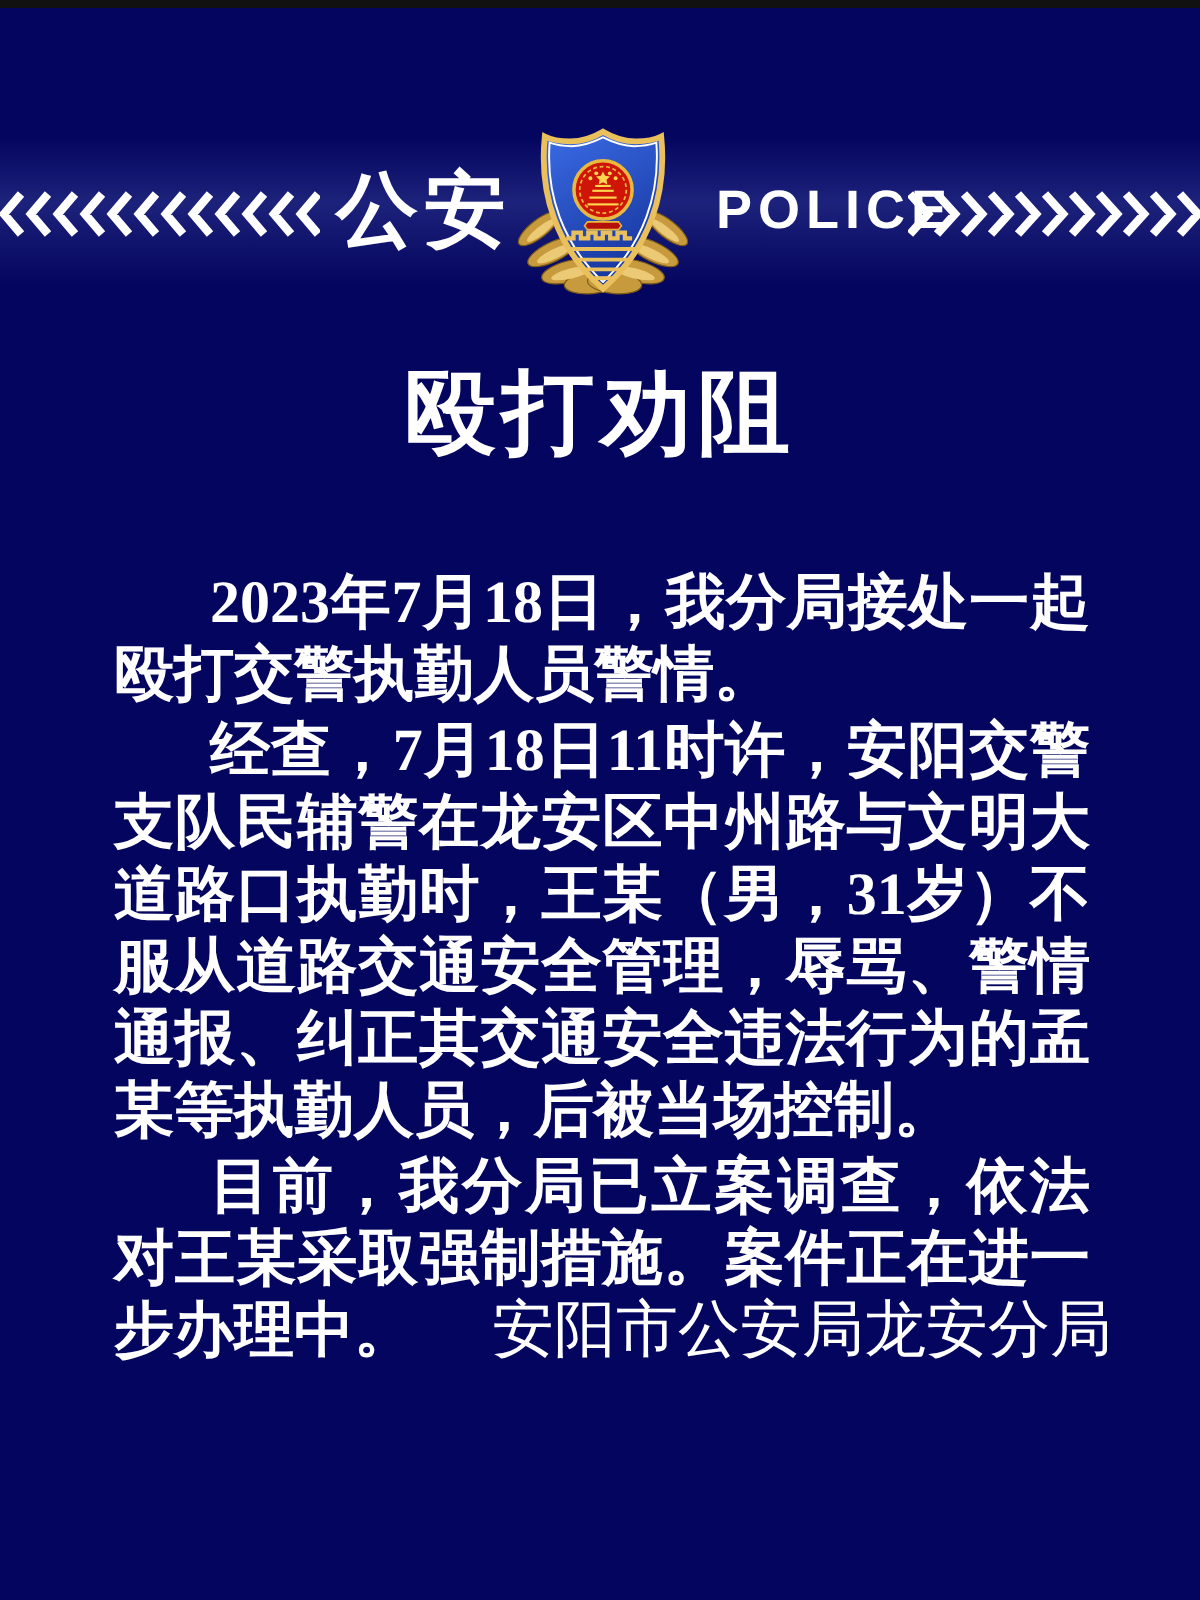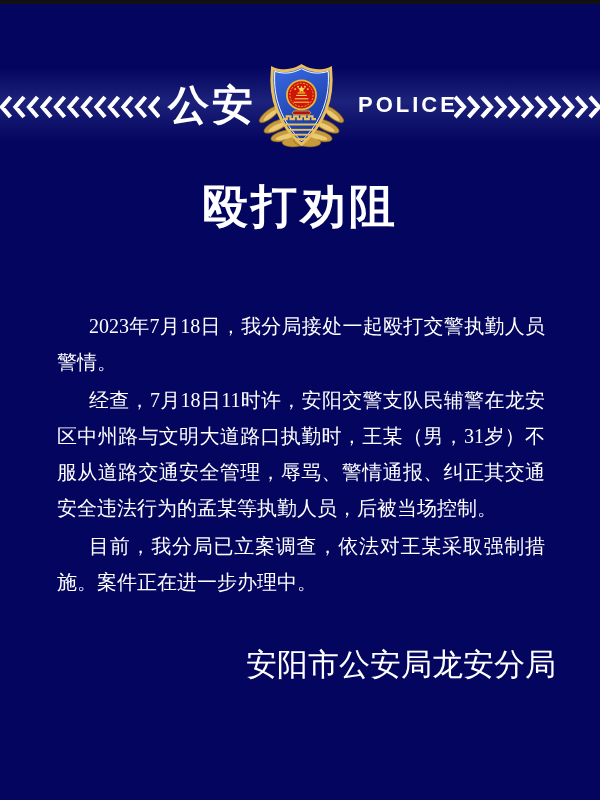--- a/index.html
+++ b/index.html
@@ -21,33 +21,34 @@
   .chevrons.left{left:0;width:160px;}
   .chevrons.right{right:0;width:146px;}
   .gongan{
     position:absolute;left:168px;top:78px;
     font-family:"Liberation Sans","DejaVu Sans",sans-serif;
     font-weight:700;font-size:41px;line-height:46px;letter-spacing:3px;
   }
   .police{
     position:absolute;left:358px;top:86px;
     font-family:"Liberation Sans","DejaVu Sans",sans-serif;
-    font-weight:700;font-size:22px;line-height:30px;letter-spacing:3px;
+    font-weight:700;font-size:27px;line-height:30px;letter-spacing:3px;
   }
   .badge{position:absolute;left:253px;top:56px;width:97px;height:97px;}
   .notice-title{
     position:absolute;left:0;top:176px;width:600px;
     text-align:center;
     font-family:"Liberation Sans","DejaVu Sans",sans-serif;
     font-weight:700;font-size:46px;line-height:52px;letter-spacing:3px;
   }
   .notice-body{
-    position:absolute;left:57px;top:304px;width:488px;
-    font-size:20px;line-height:36px;
+    position:absolute;left:57px;top:280px;width:488px;
+    font-size:30px;line-height:36px;
     text-align:justify;
+    font-weight:bold;
   }
   .notice-body p{margin:0 0 2px 0;text-indent:1.6em;}
   .notice-footer{
     position:absolute;right:44px;top:642px;width:420px;
     text-align:right;
     font-size:31px;line-height:38px;
   }
 </style>
 </head>
 <body>

